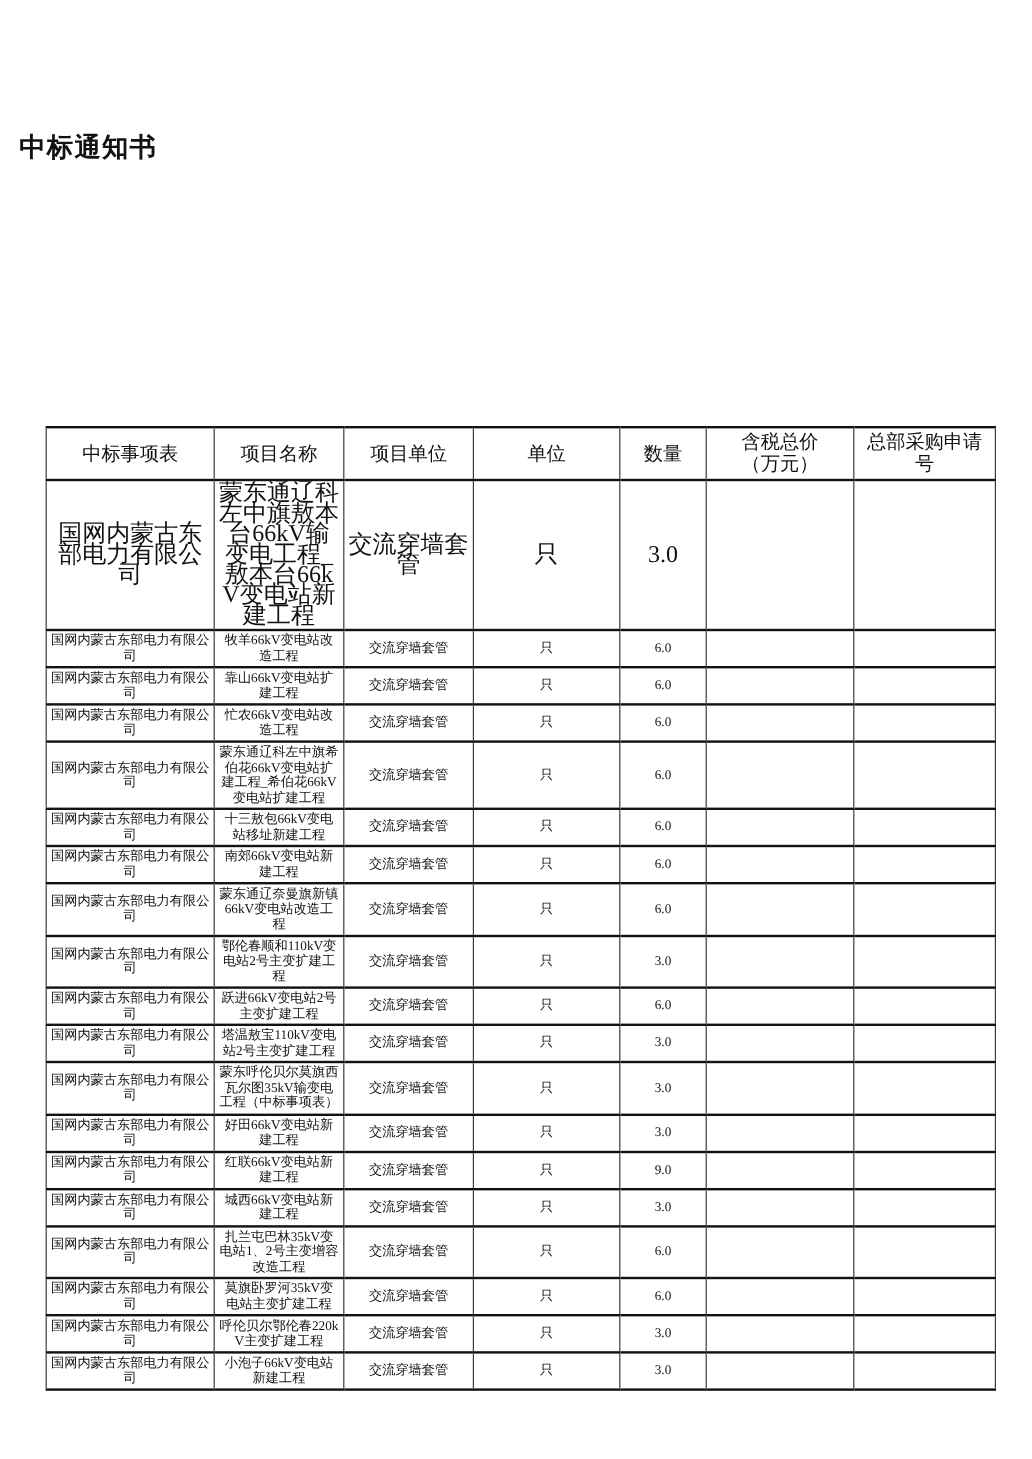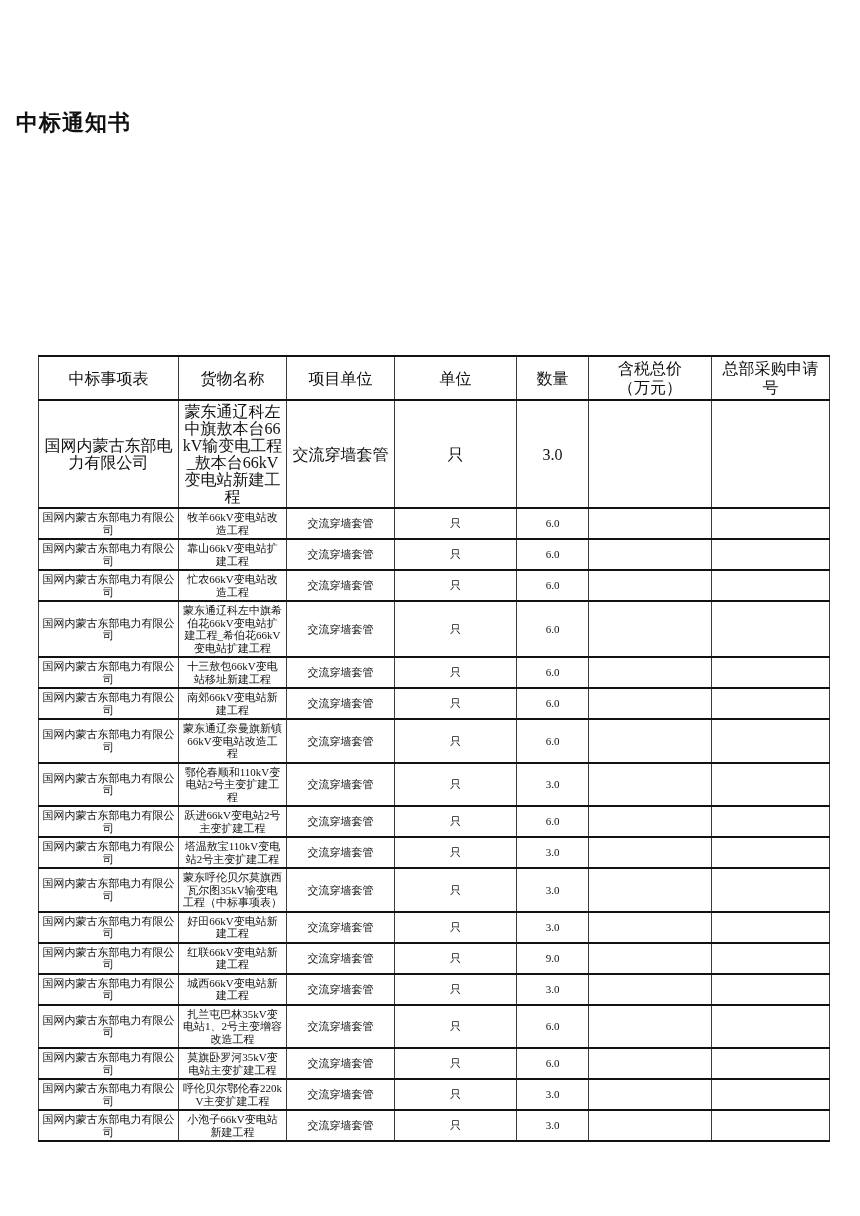--- a/index.html
+++ b/index.html
@@ -88,21 +88,21 @@
     height: 29px;
   }
   .award-table tbody td {
     font-size: 11px;
     line-height: 12.5px;
   }
   .award-table tbody tr.row-large {
     height: 106px;
   }
   .award-table tbody tr.row-large td {
-    font-size: 16px;
+    font-size: 20px;
     line-height: 17px;
   }
 </style>
 </head>
 <body>
 
 <div class="page">
 
   <div class="doc-title">中标通知书</div>
 
@@ -115,21 +115,21 @@
       <col style="width:108px">
       <col style="width:108px">
       <col style="width:122px">
       <col style="width:72px">
       <col style="width:123px">
       <col style="width:118px">
     </colgroup>
     <thead>
       <tr>
         <th>中标事项表</th>
-        <th>货物名称</th>
+        <th>项目名称</th>
         <th>项目单位</th>
         <th>单位</th>
         <th>数量</th>
         <th>含税总价
 （万元）</th>
         <th>总部采购申请号</th>
       </tr>
     </thead>
     <tbody>
         <tr class="row-large">

